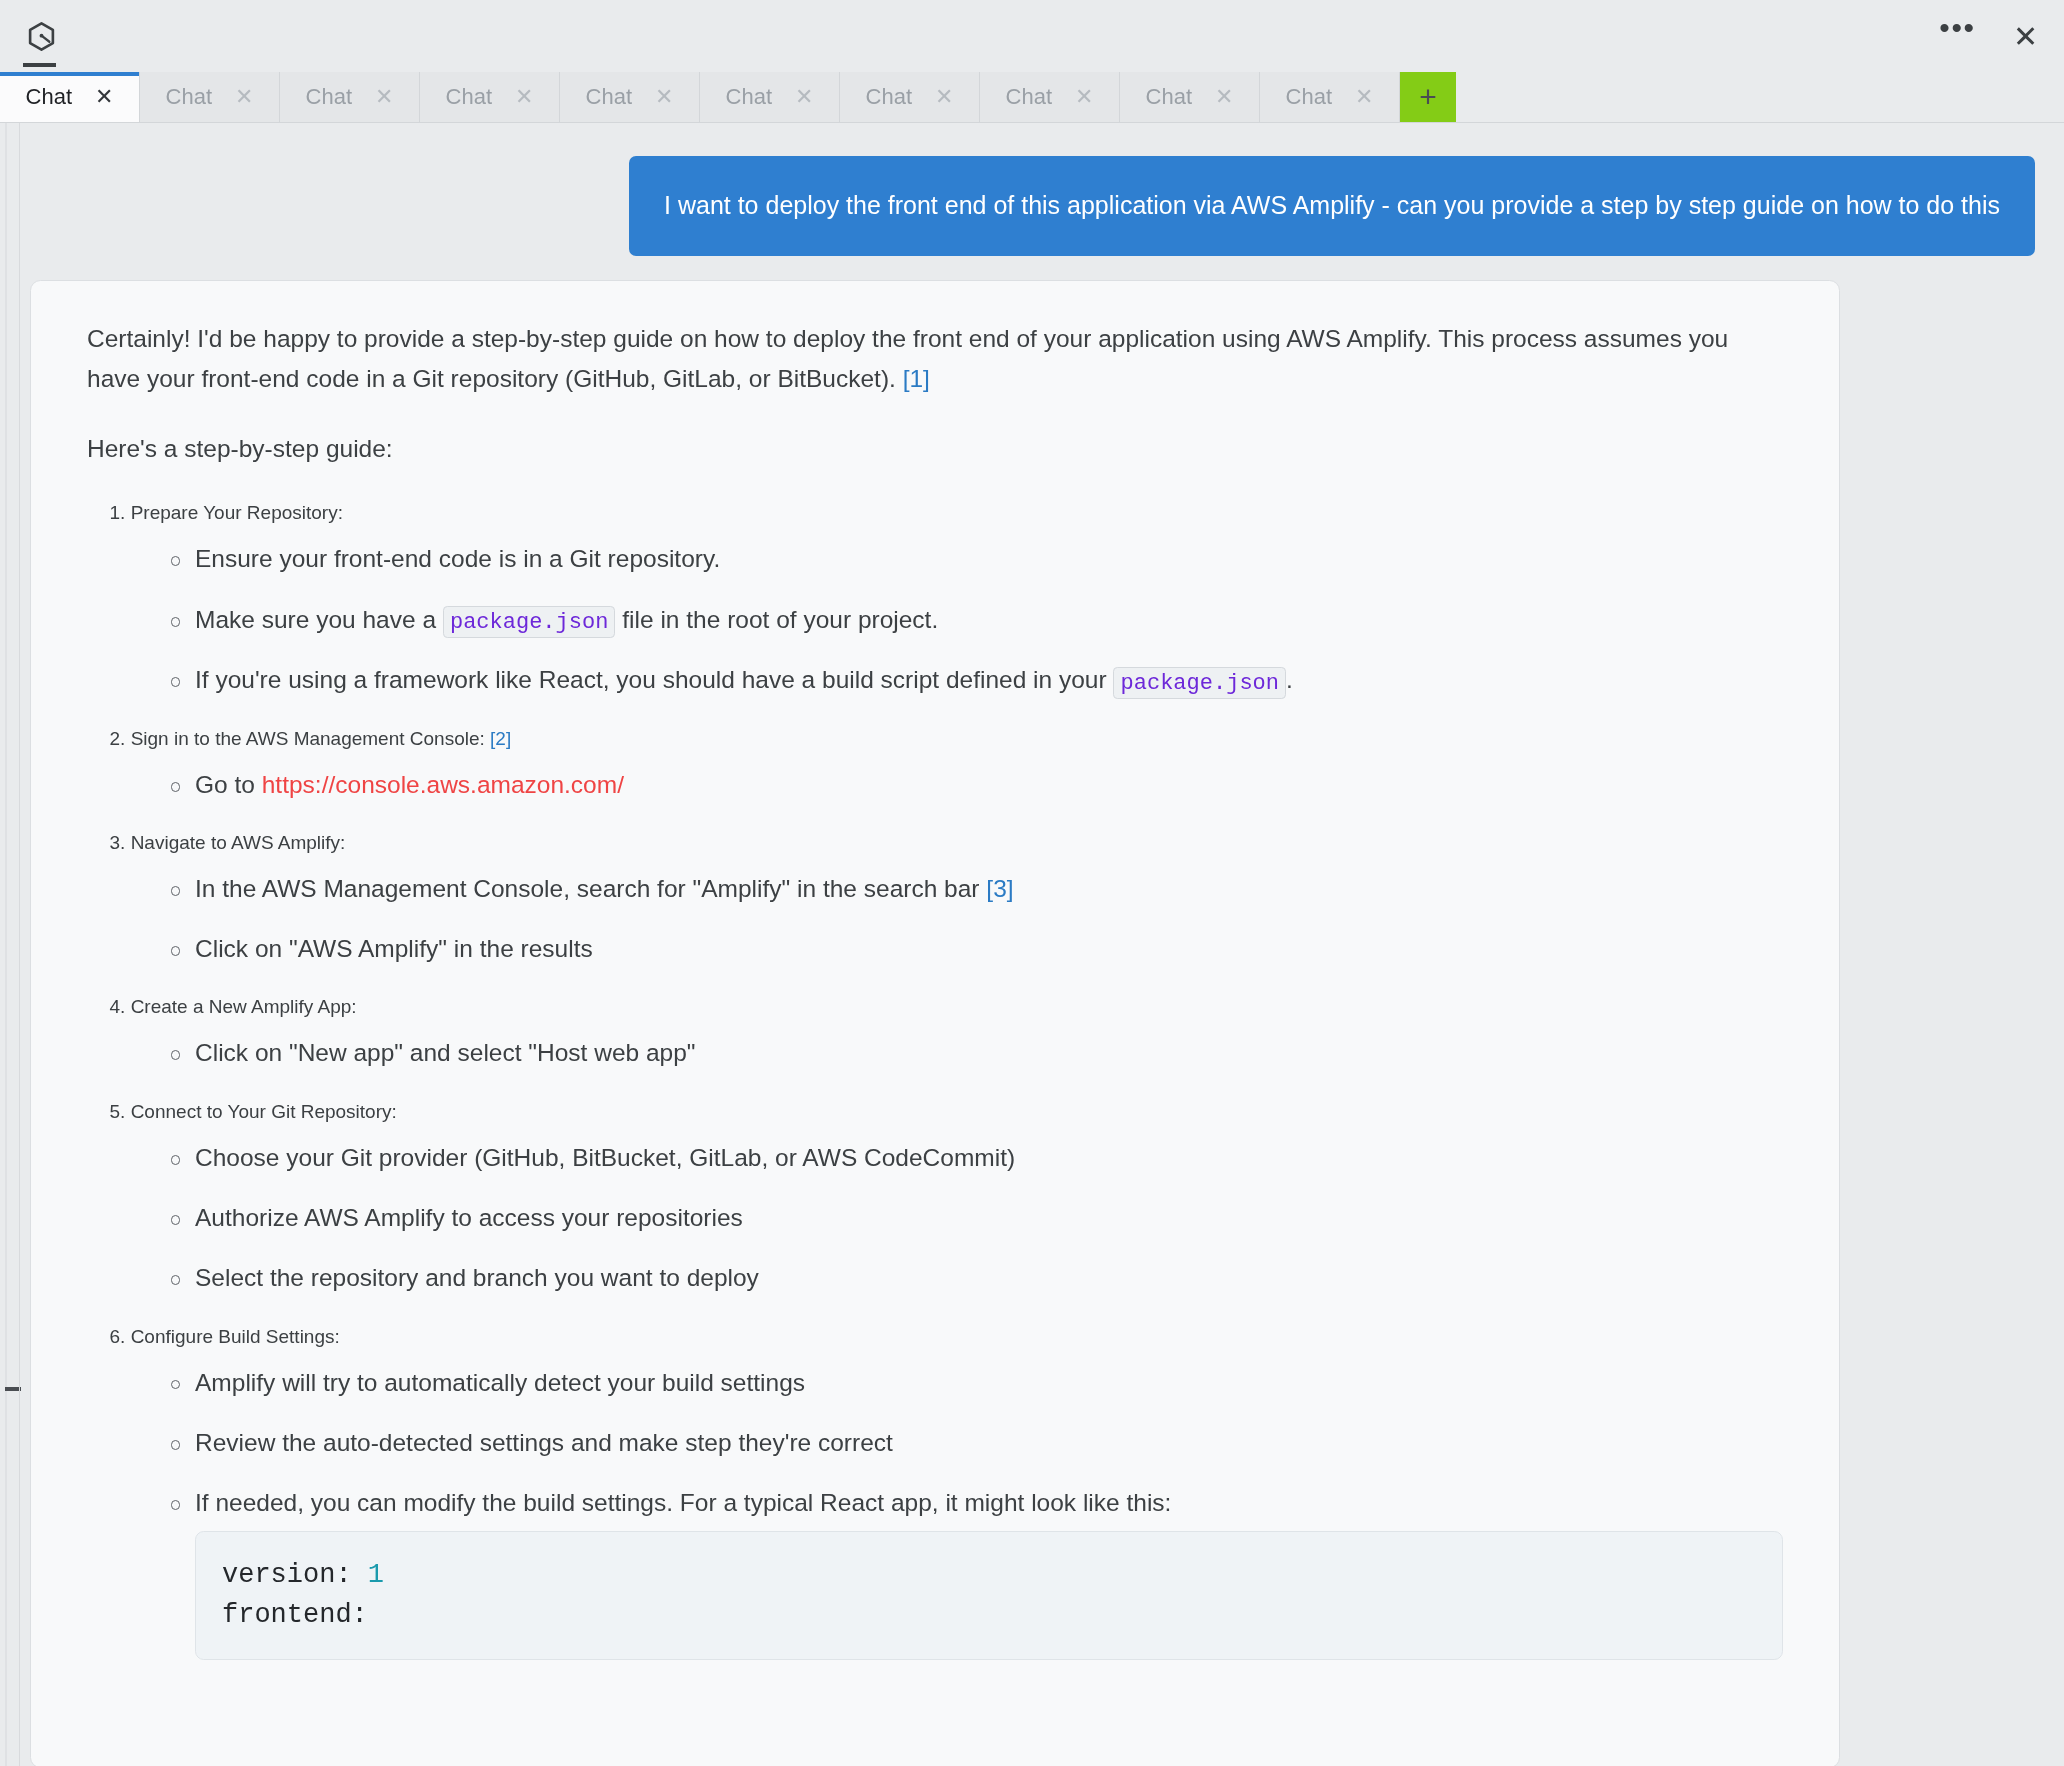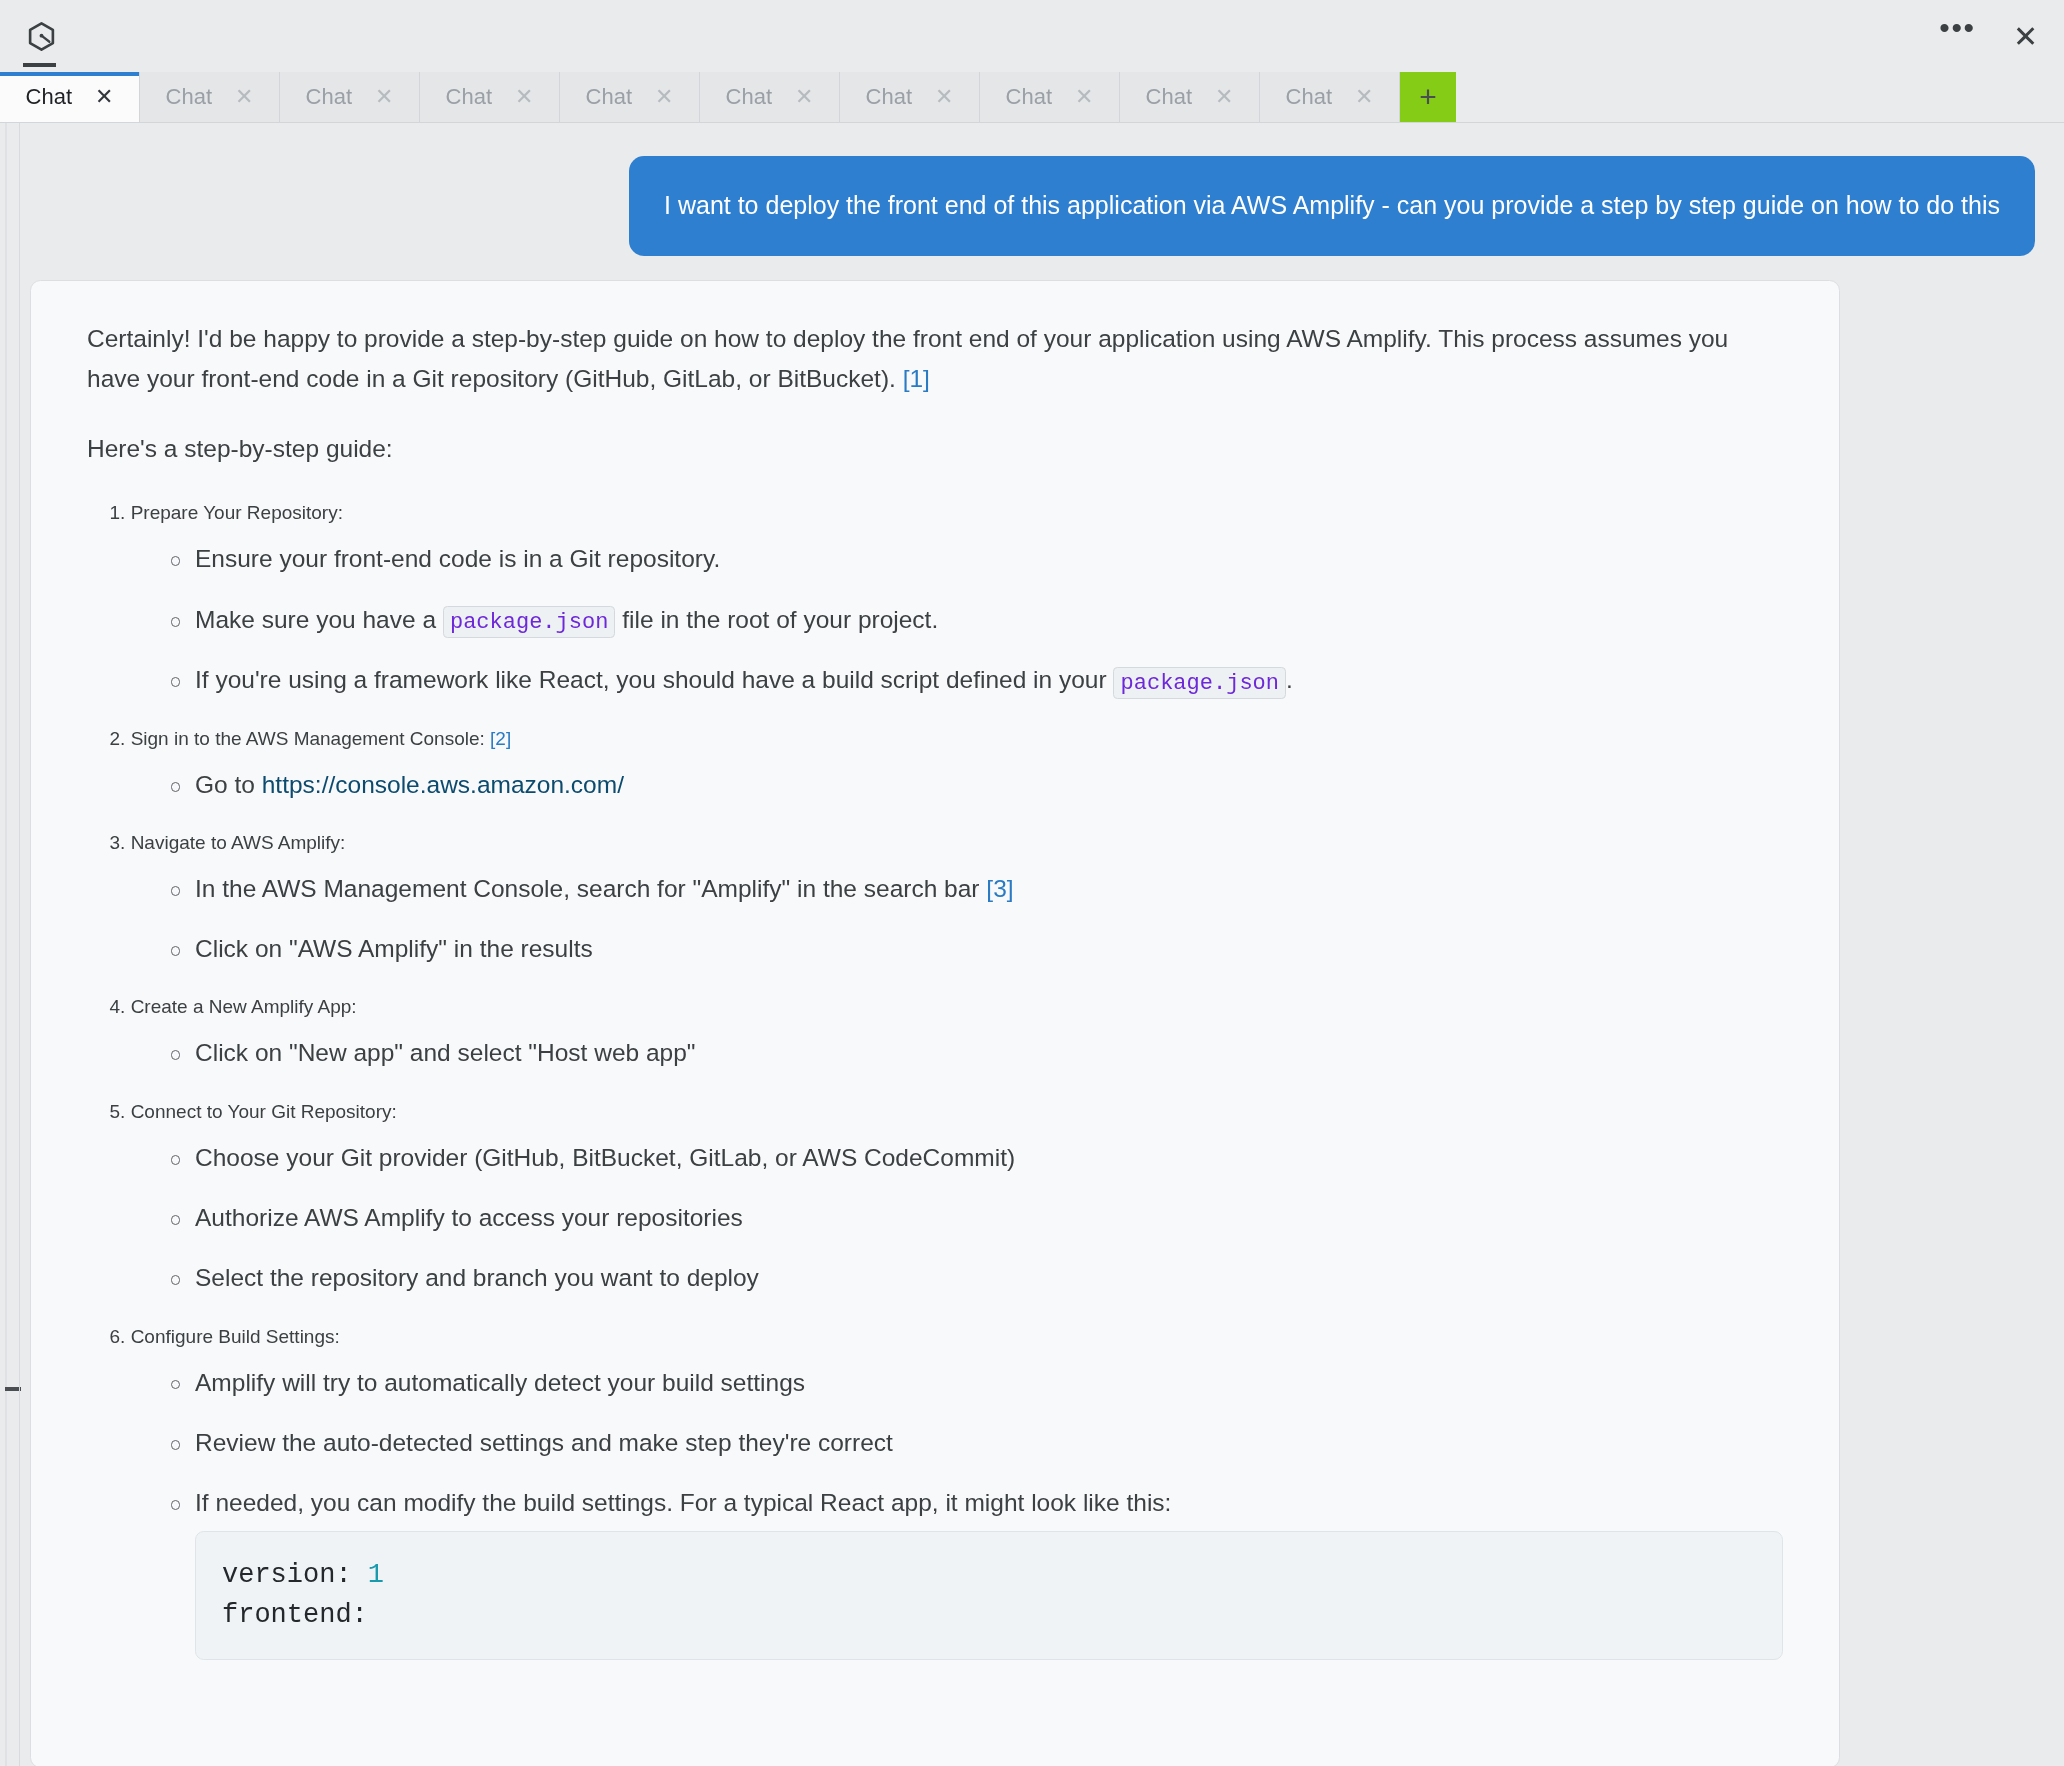--- a/index.html
+++ b/index.html
@@ -149,21 +149,21 @@
 
   
   .msg-user-row {
     display: flex;
     justify-content: flex-end;
     padding: 33px 30px 0 30px;
   }
   .msg-user {
     background: #2f7fd0;
     color: #ffffff;
-    border-radius: 15px;
+    border-radius: 7px;
     padding: 33px 35px;
     max-width: 1485px;
     font-size: 25px;
     line-height: 1.35;
   }
 
   
   .msg-assistant {
     margin: 24.5px 0 0 30px;
     width: 1810px;
@@ -214,21 +214,21 @@
   code.inline {
     font-family: "Liberation Mono", monospace;
     font-size: 22px;
     background: #eef1f3;
     border: 0.9px solid #d5d9dd;
     border-radius: 4.4px;
     padding: 2.6px 6.1px;
     color: #6d28d9;
   }
   a.link {
-    color: #0c4a6e;
+    color: #ef4444;
     text-decoration: none;
   }
   .cite {
     color: #2b7bc4;
     text-decoration: none;
     cursor: pointer;
   }
 
   pre.codeblock {
     margin: 8.7px 0 0 0;

